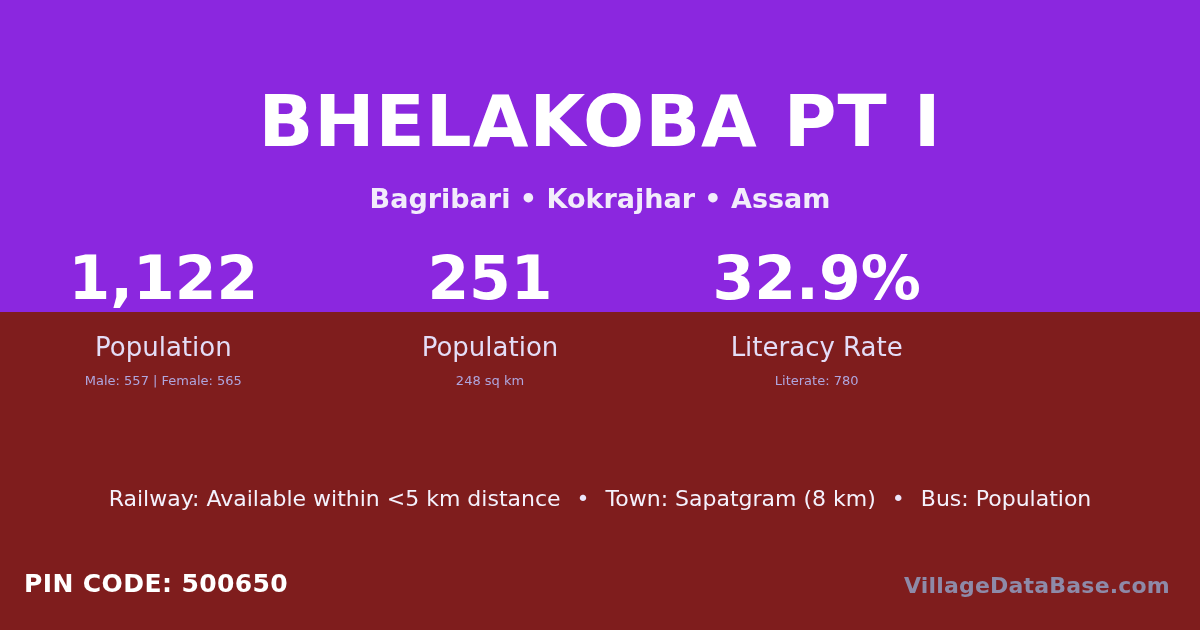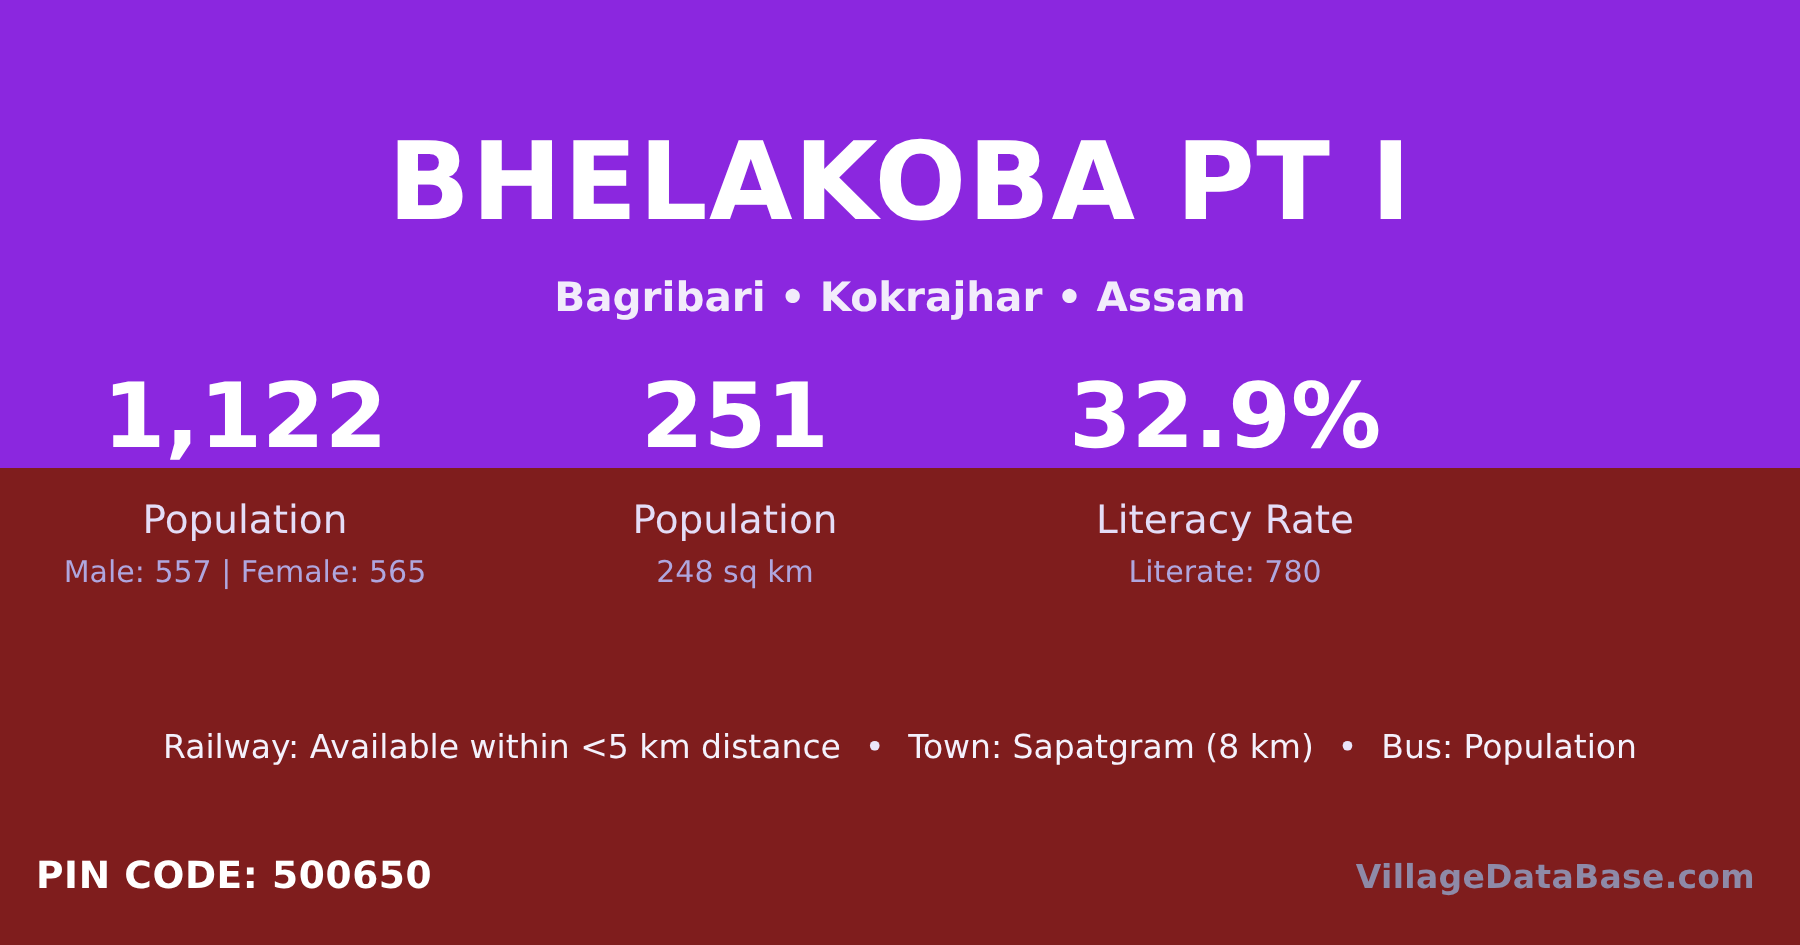--- a/index.html
+++ b/index.html
@@ -85,21 +85,21 @@
     font-weight: normal;
     font-size: 26px;
     line-height: 32px;
     white-space: nowrap;
   }
   .stat-sub {
     margin-top: 7px;
     color: #AFA6DE;
     font-family: "DejaVu Sans", sans-serif;
     font-weight: normal;
-    font-size: 20px;
+    font-size: 13px;
     line-height: 22px;
     white-space: nowrap;
   }
   
   .amenities {
     position: absolute;
     left: 0;
     top: 484px;
     width: 1200px;
     text-align: center;

